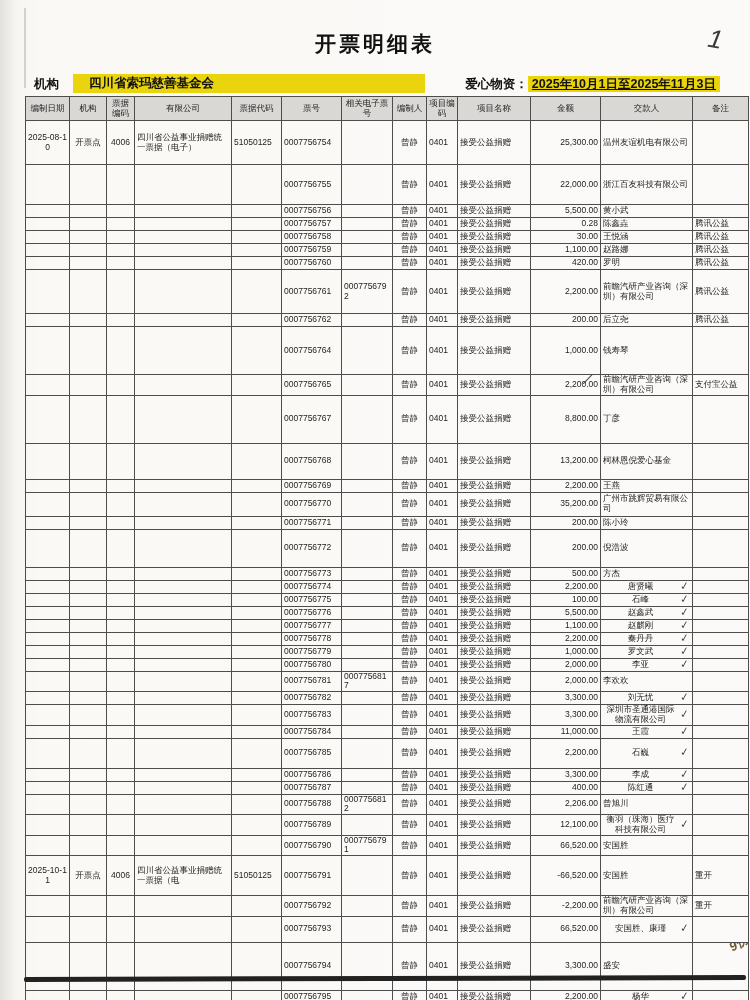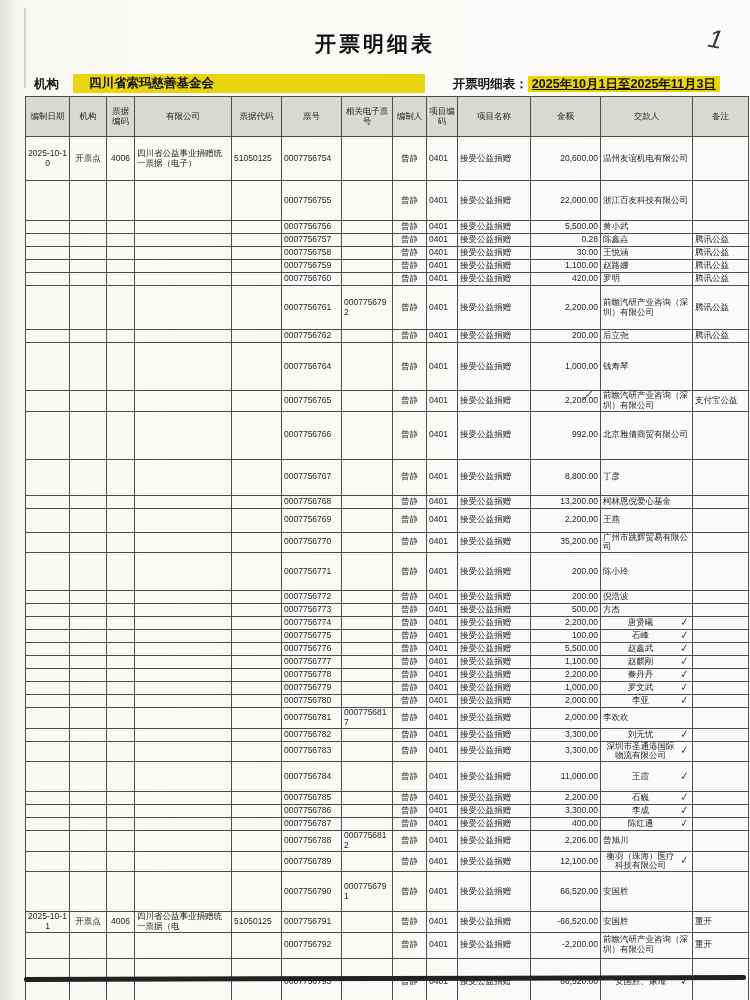--- a/index.html
+++ b/index.html
@@ -48,21 +48,21 @@
     width:723px; margin-left:25px;
     font-size:8.5px; line-height:1.15; color:#232323;
   }
   th, td {
     border:1px solid #4d4d4d;
     padding:0 2px; vertical-align:middle;
     overflow:hidden; word-break:break-all;
   }
   th {
     background:var(--hdr,#d9d8d5); font-weight:normal; 
-    height:40px; color:#1d1d1d;
+    height:24px; color:#1d1d1d;
   }
   td.amt { text-align:right; }
   td.ctr { text-align:center; }
   td.rel { position:relative; }
   td.payer-cell { position:relative; padding-right:14px;text-align:center; }
   .tick {
     position:absolute; right:3px; top:50%; transform:translateY(-58%) rotate(-8deg);
     font-size:11px; color:#3c3c47; font-weight:bold;
   }
   .slash {
@@ -98,21 +98,21 @@
   <div class="pagemark">1</div>
 
   <div class="title">开票明细表</div>
 
   <div class="info-bar">
     <div class="info-left">
       <span class="lbl">机构</span>
       <span class="org-hl">四川省索玛慈善基金会</span>
     </div>
     <div class="info-right">
-      <span>开票明细表：</span><span class="date-hl">2025年10月1日至2025年11月3日</span>
+      <span>爱心物资：</span><span class="date-hl">2025年10月1日至2025年11月3日</span>
     </div>
   </div>
 
   <table>
     <colgroup>
       <col style="width:44px">
         <col style="width:37px">
         <col style="width:28px">
       <col style="width:97px">
         <col style="width:50px">
@@ -137,31 +137,31 @@
           <th>编制人</th>
           <th>项目编码</th>
           <th>项目名称</th>
           <th>金额</th>
           <th>交款人</th>
           <th>备注</th>
         </tr>
     </thead>
     <tbody>
         <tr>
-          <td class="ctr">2025-10-10</td>
+          <td class="ctr">2025-08-10</td>
           <td class="ctr">开票点</td>
           <td class="ctr">4006</td>
           <td>四川省公益事业捐赠统一票据（电子）</td>
           <td>51050125</td>
           <td>0007756754</td>
           <td></td>
           <td class="ctr">曾静</td>
           <td>0401</td>
           <td>接受公益捐赠</td>
-          <td class="amt">20,600.00</td>
+          <td class="amt">25,300.00</td>
           <td>温州友谊机电有限公司</td>
           <td></td>
         </tr>
         <tr>
           <td class="ctr"></td>
           <td class="ctr"></td>
           <td class="ctr"></td>
           <td></td>
           <td></td>
           <td>0007756755</td>
@@ -300,35 +300,20 @@
           <td></td>
           <td></td>
           <td>0007756765</td>
           <td></td>
           <td class="ctr">曾静</td>
           <td>0401</td>
           <td>接受公益捐赠</td>
           <td class="amt rel">2,200.00<span class="slash">∕</span></td>
           <td>前瞻汽研产业咨询（深圳）有限公司</td>
           <td>支付宝公益</td>
-        </tr>
-        <tr>
-          <td class="ctr"></td>
-          <td class="ctr"></td>
-          <td class="ctr"></td>
-          <td></td>
-          <td></td>
-          <td>0007756766</td>
-          <td></td>
-          <td class="ctr">曾静</td>
-          <td>0401</td>
-          <td>接受公益捐赠</td>
-          <td class="amt">992.00</td>
-          <td>北京雅倩商贸有限公司</td>
-          <td></td>
         </tr>
         <tr>
           <td class="ctr"></td>
           <td class="ctr"></td>
           <td class="ctr"></td>
           <td></td>
           <td></td>
           <td>0007756767</td>
           <td></td>
           <td class="ctr">曾静</td>

